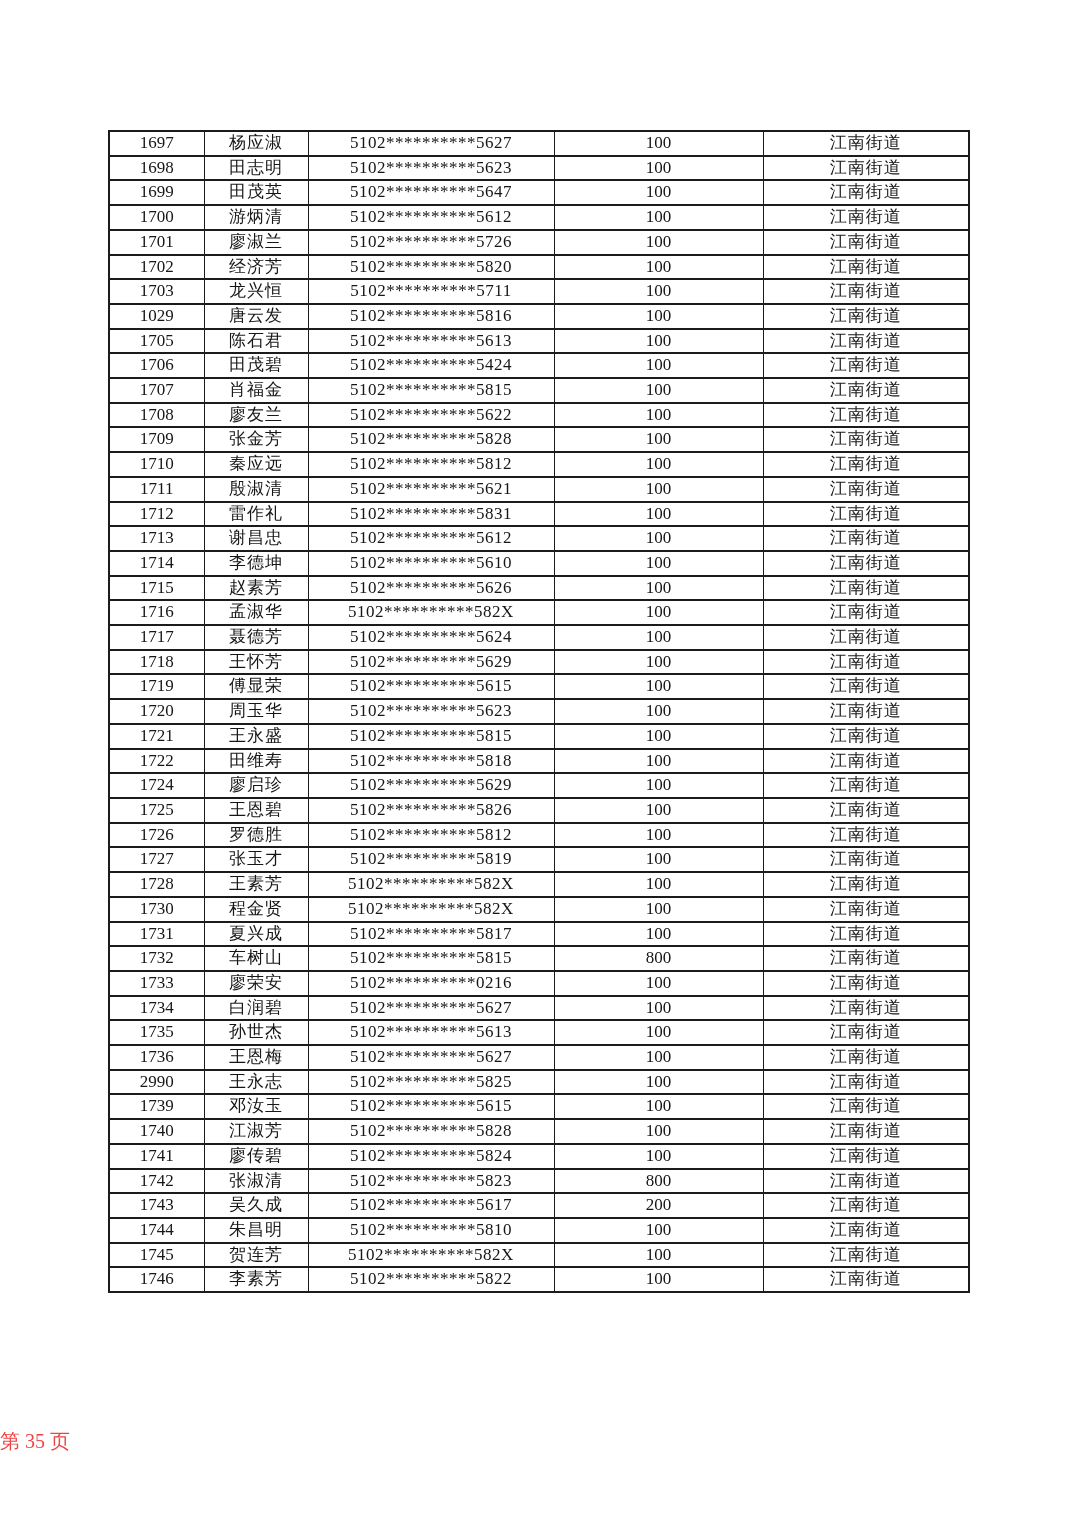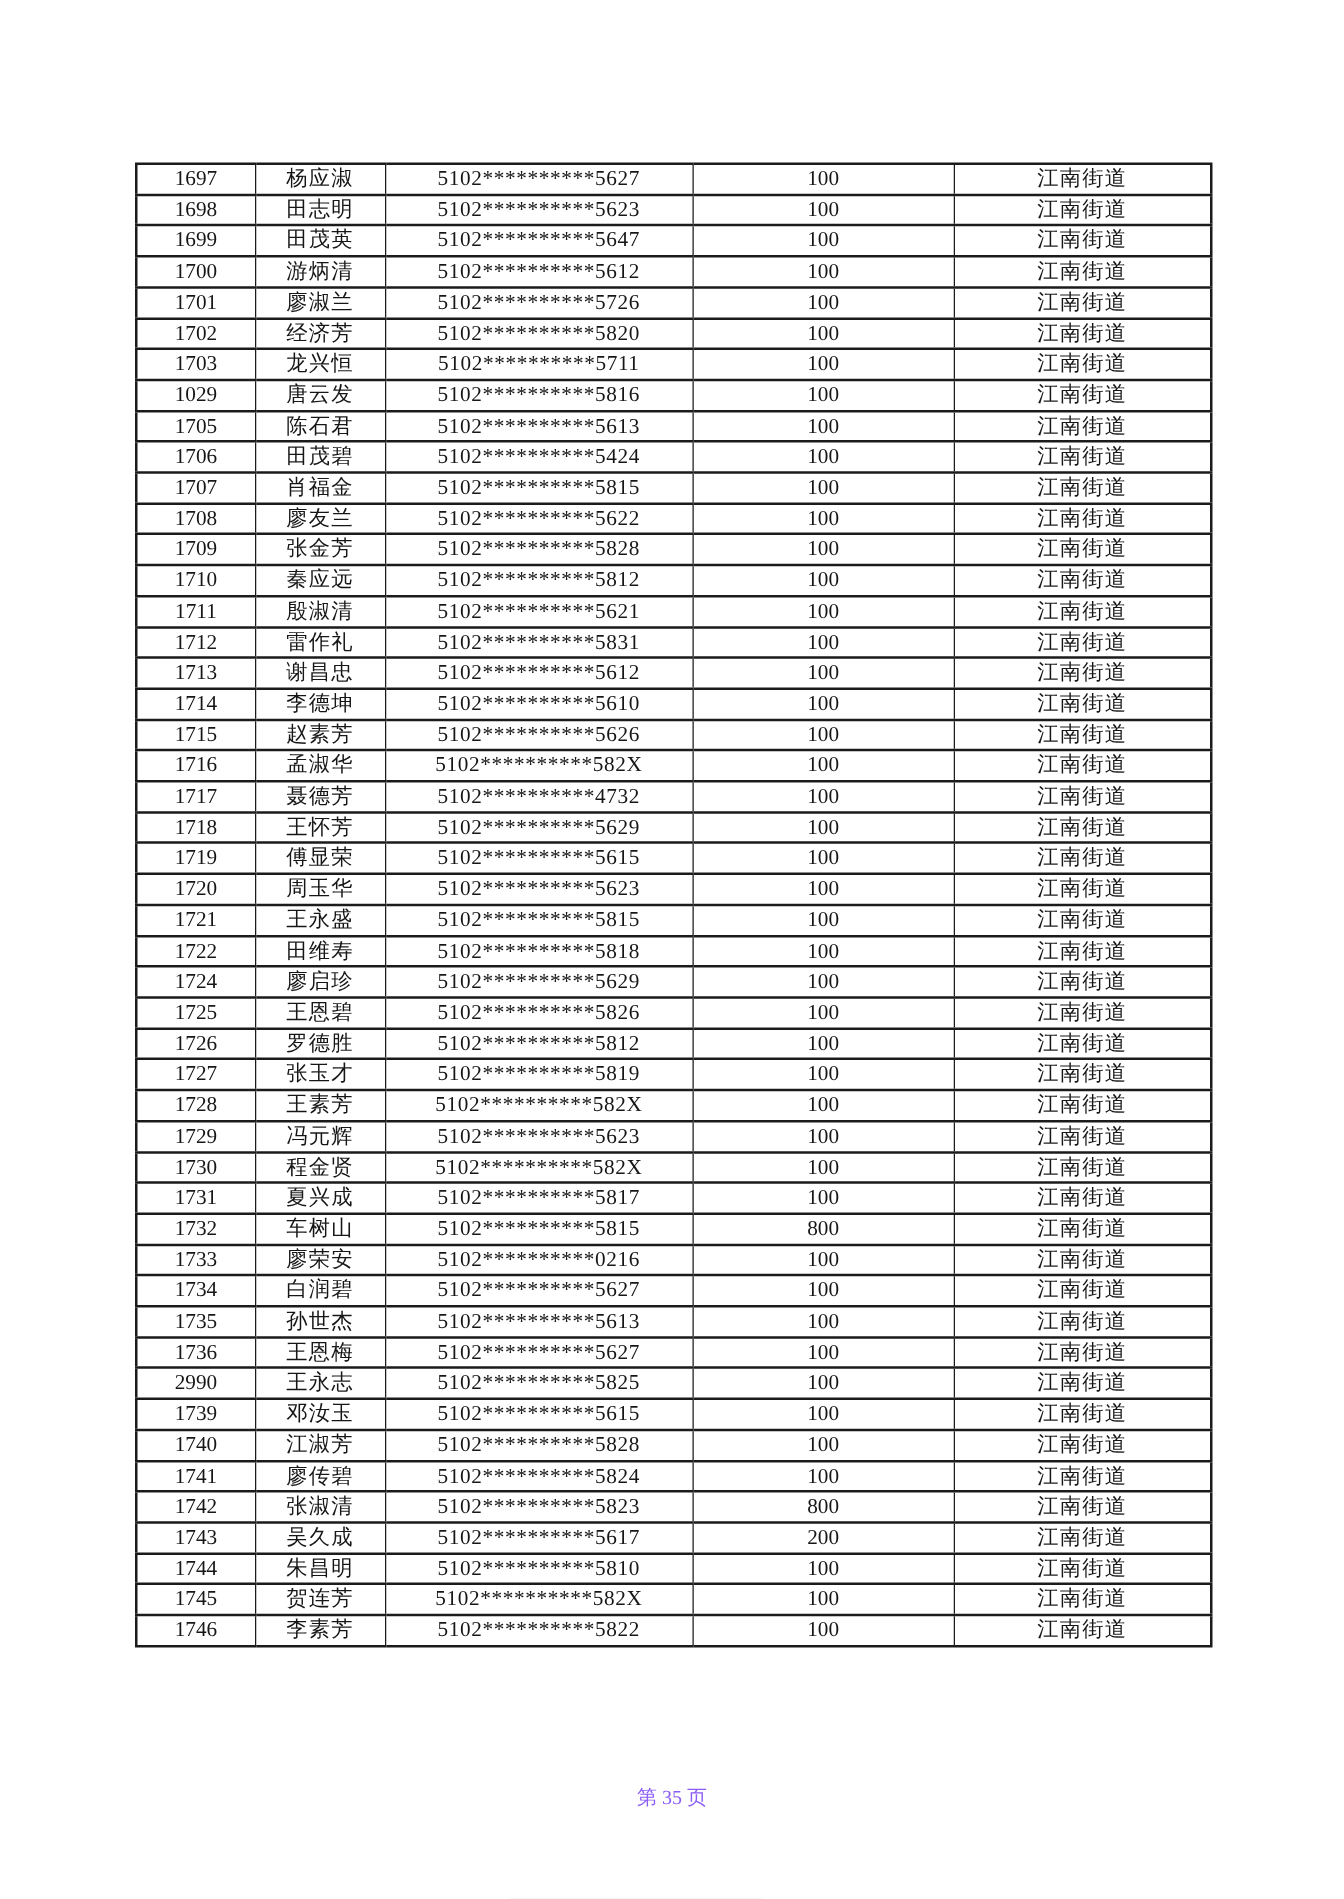--- a/index.html
+++ b/index.html
@@ -38,23 +38,23 @@
     letter-spacing:1px;
   }
   td.id-cell{
     font-size:17px;
     letter-spacing:0.5px;
   }
   .footer{
     position:absolute;
     left:0;top:1428px;
     width:100%;
-    text-align:center;
-    font-size:16px;
-    color:#8b5cf6;
+    text-align:left;
+    font-size:20px;
+    color:#ef4444;
   }
 </style>
 </head>
 <body>
 
 <div class="page">
 
   <table class="roster">
     <colgroup>
       <col style="width:95px">
@@ -200,21 +200,21 @@
         <tr>
           <td class="seq-cell">1716</td>
           <td class="name-cell">孟淑华</td>
           <td class="id-cell">5102**********582X</td>
           <td class="amount-cell">100</td>
           <td class="district-cell">江南街道</td>
         </tr>
         <tr>
           <td class="seq-cell">1717</td>
           <td class="name-cell">聂德芳</td>
-          <td class="id-cell">5102**********4732</td>
+          <td class="id-cell">5102**********5624</td>
           <td class="amount-cell">100</td>
           <td class="district-cell">江南街道</td>
         </tr>
         <tr>
           <td class="seq-cell">1718</td>
           <td class="name-cell">王怀芳</td>
           <td class="id-cell">5102**********5629</td>
           <td class="amount-cell">100</td>
           <td class="district-cell">江南街道</td>
         </tr>
@@ -271,27 +271,20 @@
           <td class="seq-cell">1727</td>
           <td class="name-cell">张玉才</td>
           <td class="id-cell">5102**********5819</td>
           <td class="amount-cell">100</td>
           <td class="district-cell">江南街道</td>
         </tr>
         <tr>
           <td class="seq-cell">1728</td>
           <td class="name-cell">王素芳</td>
           <td class="id-cell">5102**********582X</td>
-          <td class="amount-cell">100</td>
-          <td class="district-cell">江南街道</td>
-        </tr>
-        <tr>
-          <td class="seq-cell">1729</td>
-          <td class="name-cell">冯元辉</td>
-          <td class="id-cell">5102**********5623</td>
           <td class="amount-cell">100</td>
           <td class="district-cell">江南街道</td>
         </tr>
         <tr>
           <td class="seq-cell">1730</td>
           <td class="name-cell">程金贤</td>
           <td class="id-cell">5102**********582X</td>
           <td class="amount-cell">100</td>
           <td class="district-cell">江南街道</td>
         </tr>

